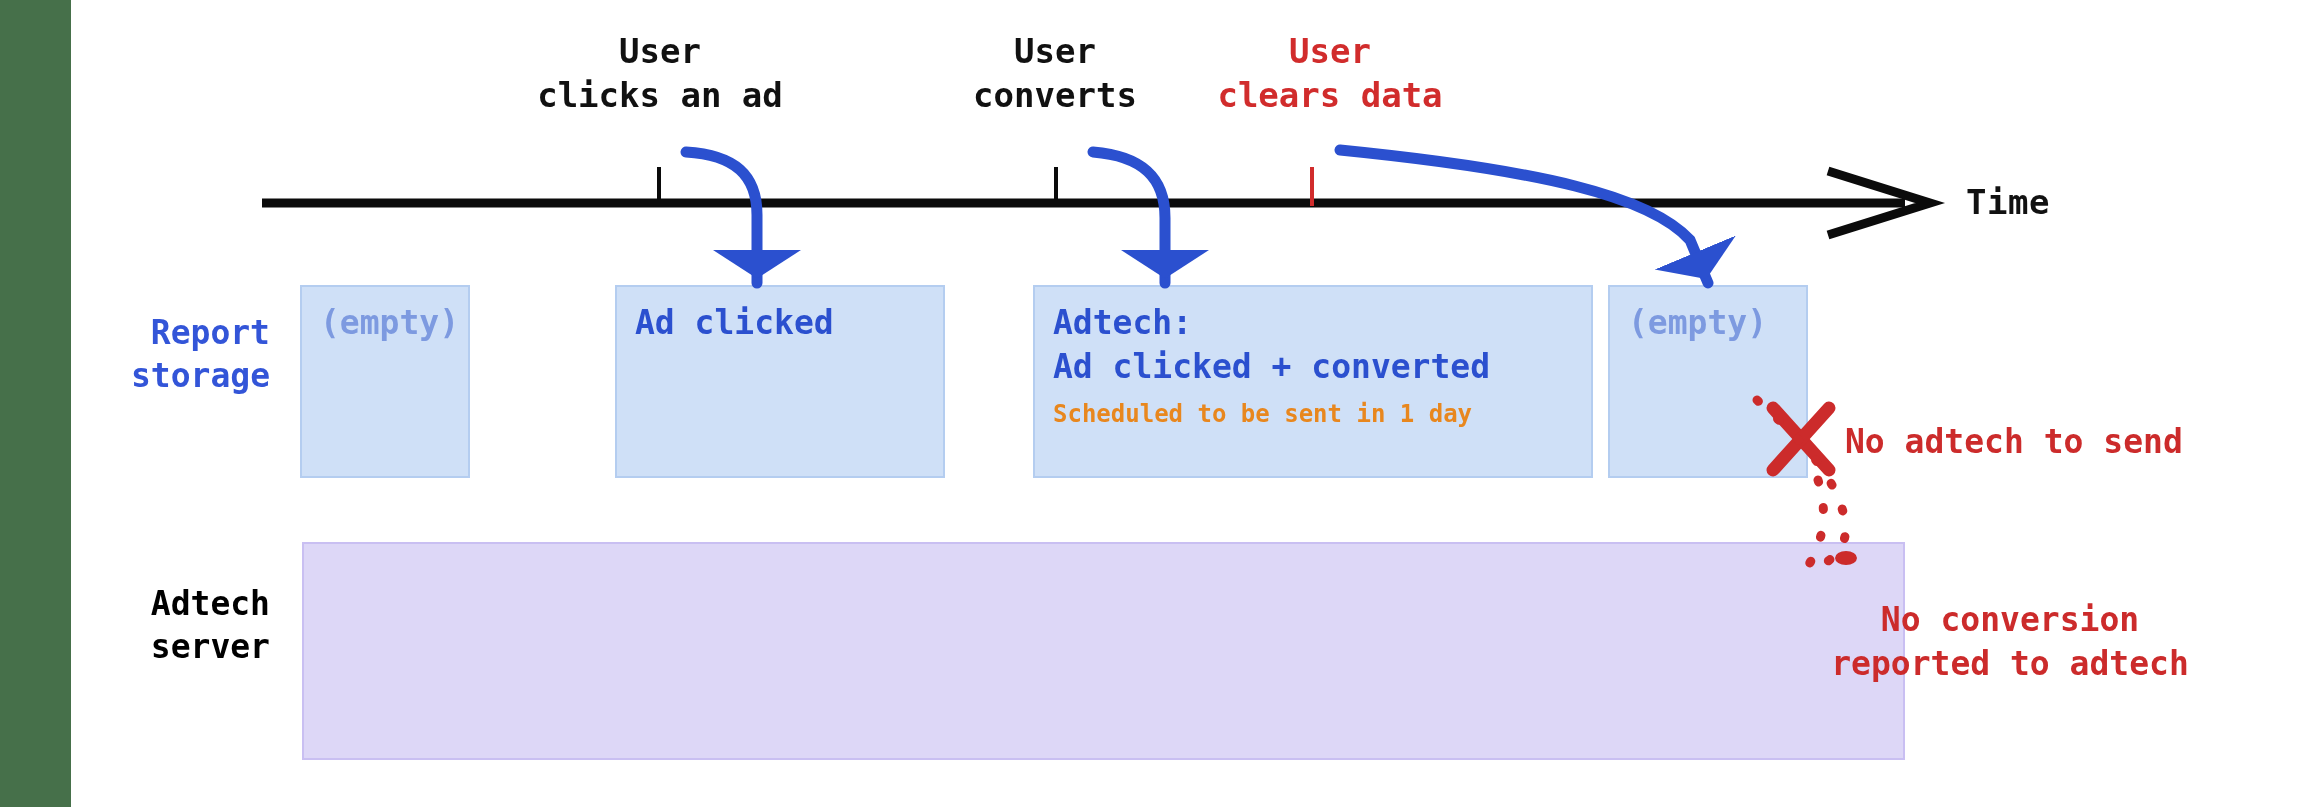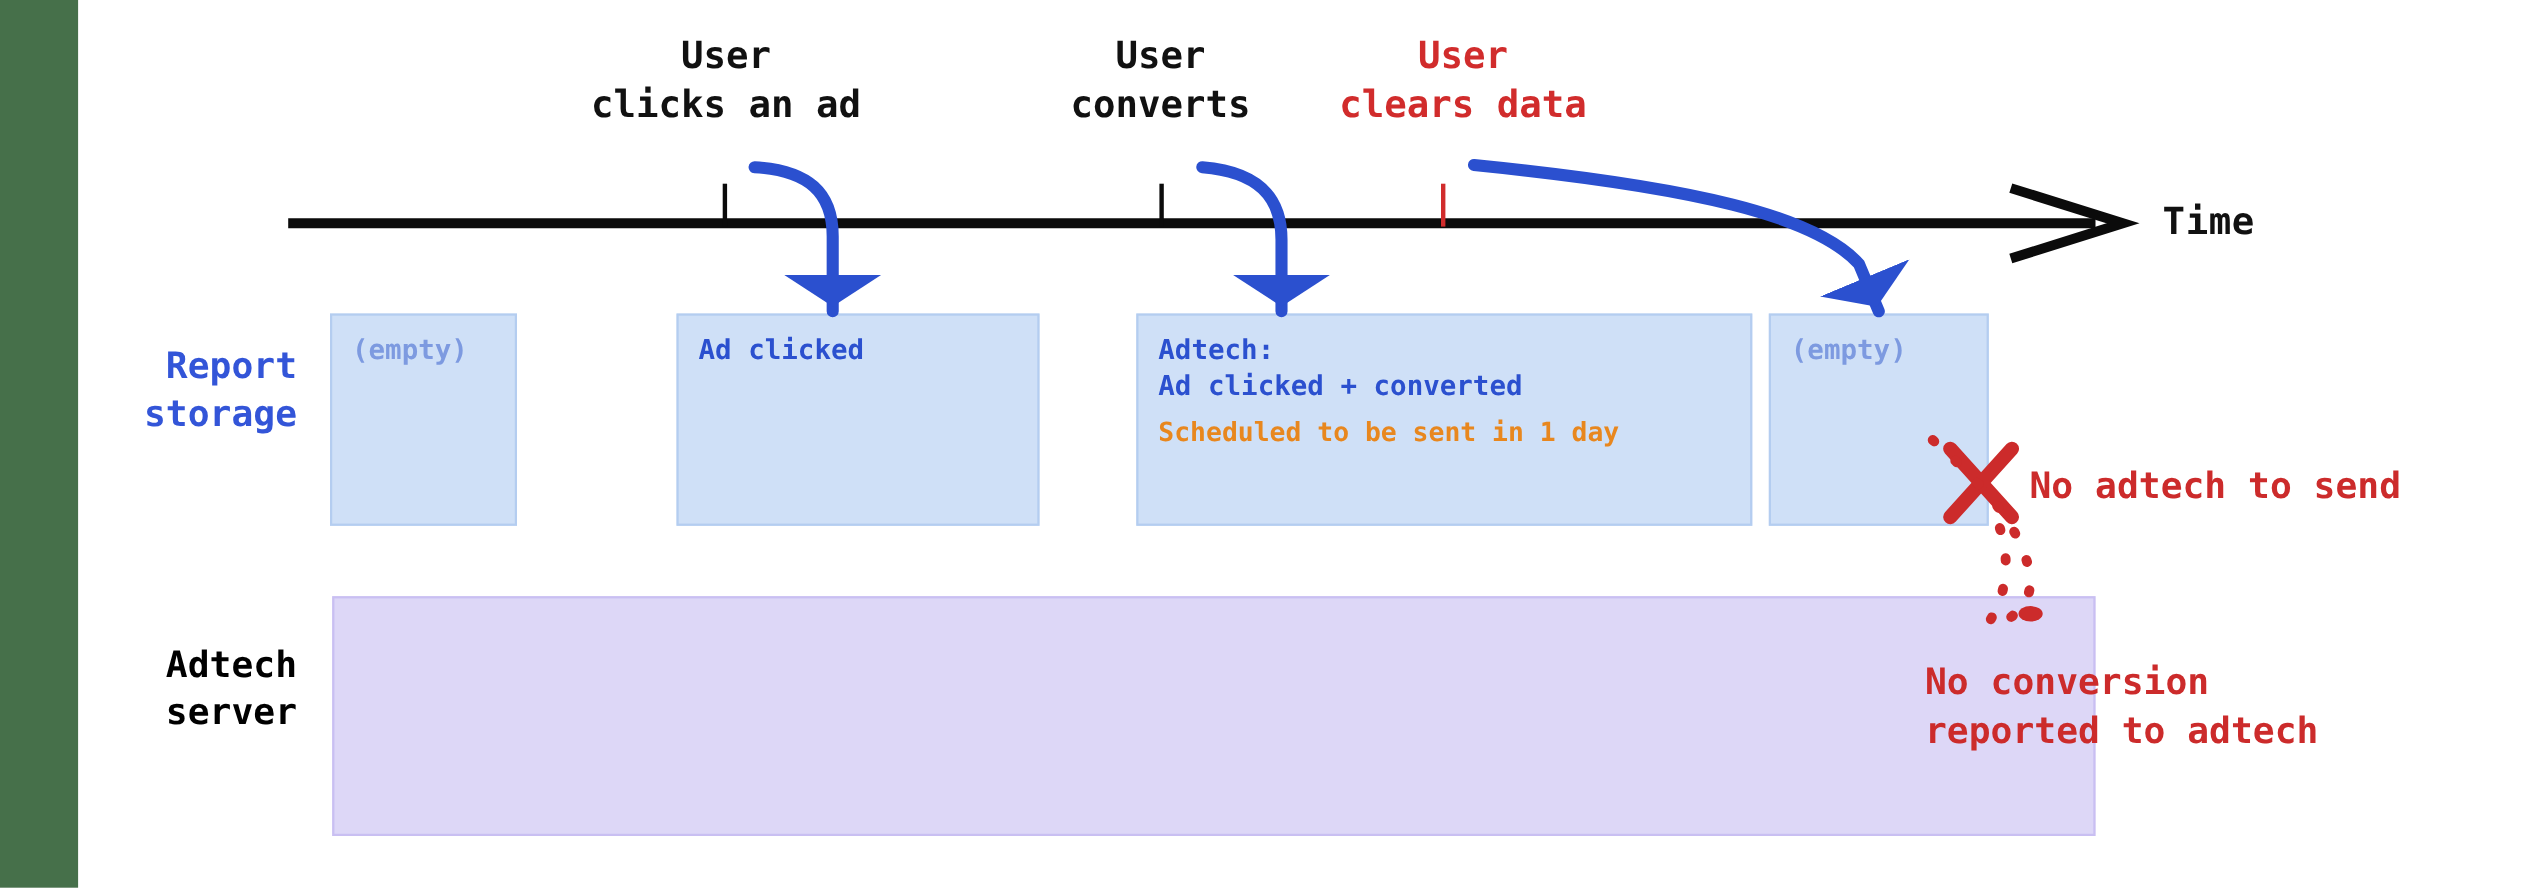--- a/index.html
+++ b/index.html
@@ -52,21 +52,21 @@
 
   
   .sbox{
     position:absolute;
     background:#cfe0f7;
     border:2px solid #b4cdf0;
     box-sizing:border-box;
     padding:14px 18px 0 18px;
   }
   .sbox .line{
-    font-size:25px;
+    font-size:33px;
     font-weight:bold;
     line-height:1.33;
     color:#2b50cf;
     white-space:nowrap;
   }
   .sbox .line.muted{color:#7d9ae0;}
   .sbox .line.note{
     color:#e8871e;
     font-size:24px;
     font-weight:bold;
@@ -132,21 +132,21 @@
     </div>
 
     <div class="sbox" style="left:1608px;top:285px;width:200px;height:193px;">
       <div class="line muted">(empty)</div>
     </div>
 
     <div class="server-box" style="left:302px;top:542px;width:1603px;height:218px;"></div>
 
     <div class="red-note" style="left:1845px;top:420px;width:440px;">No adtech to send</div>
 
-    <div class="red-note" style="left:1750px;top:598px;width:520px;">No conversion
+    <div class="red-note" style="left:1750px;top:598px;width:520px;text-align:center;">No conversion
 reported to adtech</div>
 
     <svg class="overlay" viewBox="0 0 2307 807">
       <defs>
         <marker id="blueArrow" markerWidth="10" markerHeight="10" refX="3" refY="5" orient="auto" markerUnits="strokeWidth">
           <path d="M0,1 L0,9 L2.6,5 Z" fill="#2b50cf"></path>
         </marker>
       </defs>
 
       <g>

